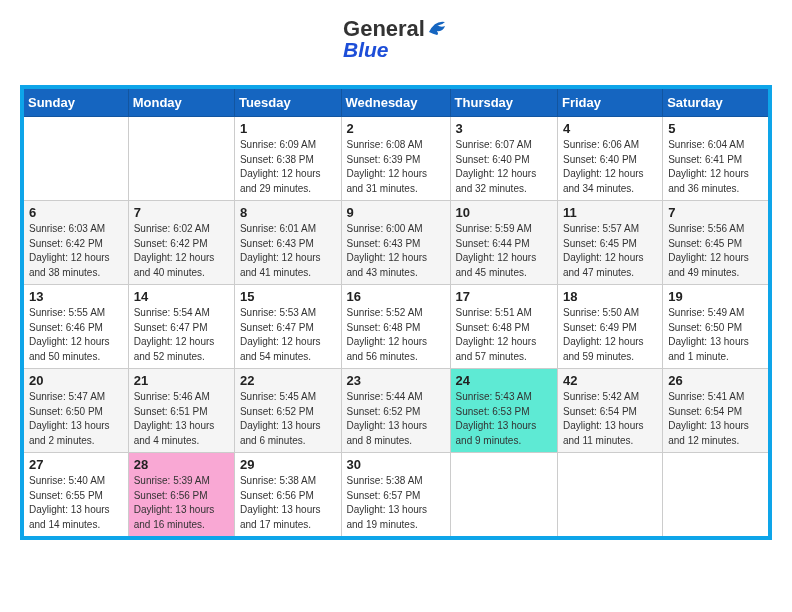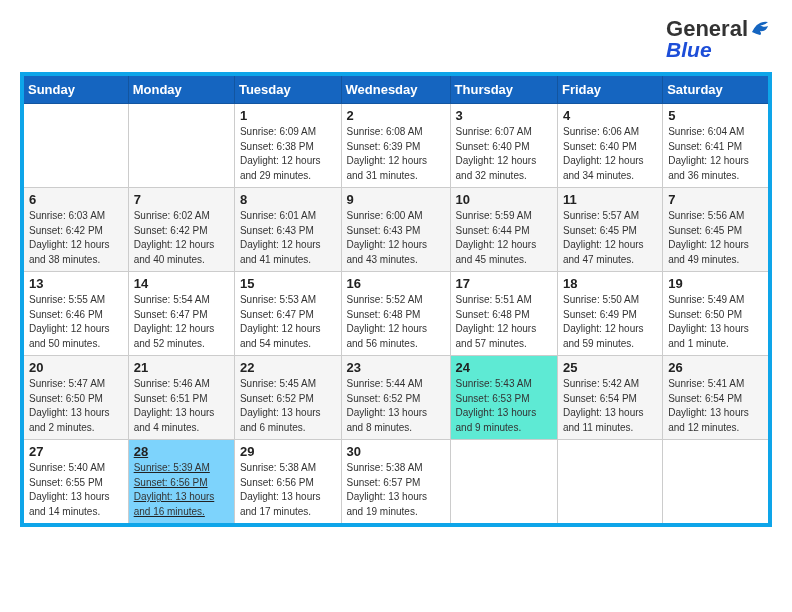--- a/index.html
+++ b/index.html
@@ -11,23 +11,23 @@
       overflow: hidden;
     }
     .page {
       width: 792px;
       min-height: 612px;
       padding: 16px 20px 12px 20px;
       background: #fff;
     }
     .header {
       display: flex;
-      justify-content: flex-end;
+      justify-content: center;
       align-items: flex-start;
-      margin-bottom: 10px;
+      margin-bottom: 23px;
     }
     .logo {
       display: flex;
       flex-direction: column;
       align-items: flex-start;
     }
     .title-block {
       text-align: right;
     }
     .main-title {
@@ -220,34 +220,34 @@
           </td>
           <td style="background: rgb(245, 245, 245);">
             <span class="day-num">23</span>
             <div class="day-info">Sunrise: 5:44 AM<br>Sunset: 6:52 PM<br>Daylight: 13 hours and 8 minutes.</div>
           </td>
           <td style="background: #5eead4;">
             <span class="day-num">24</span>
             <div class="day-info">Sunrise: 5:43 AM<br>Sunset: 6:53 PM<br>Daylight: 13 hours and 9 minutes.</div>
           </td>
           <td style="background: rgb(245, 245, 245);">
-            <span class="day-num">25</span>
+            <span class="day-num">42</span>
             <div class="day-info">Sunrise: 5:42 AM<br>Sunset: 6:54 PM<br>Daylight: 13 hours and 11 minutes.</div>
           </td>
           <td style="background: rgb(245, 245, 245);">
             <span class="day-num">26</span>
             <div class="day-info">Sunrise: 5:41 AM<br>Sunset: 6:54 PM<br>Daylight: 13 hours and 12 minutes.</div>
           </td>
         </tr>
         <tr>
           <td style="background: rgb(255, 255, 255);">
             <span class="day-num">27</span>
             <div class="day-info">Sunrise: 5:40 AM<br>Sunset: 6:55 PM<br>Daylight: 13 hours and 14 minutes.</div>
           </td>
-          <td style="background: #7dd3fc; text-decoration: underline;">
+          <td style="background: #f9a8d4;">
             <span class="day-num">28</span>
             <div class="day-info">Sunrise: 5:39 AM<br>Sunset: 6:56 PM<br>Daylight: 13 hours and 16 minutes.</div>
           </td>
           <td style="background: rgb(255, 255, 255);">
             <span class="day-num">29</span>
             <div class="day-info">Sunrise: 5:38 AM<br>Sunset: 6:56 PM<br>Daylight: 13 hours and 17 minutes.</div>
           </td>
           <td style="background: rgb(255, 255, 255);">
             <span class="day-num">30</span>
             <div class="day-info">Sunrise: 5:38 AM<br>Sunset: 6:57 PM<br>Daylight: 13 hours and 19 minutes.</div>

